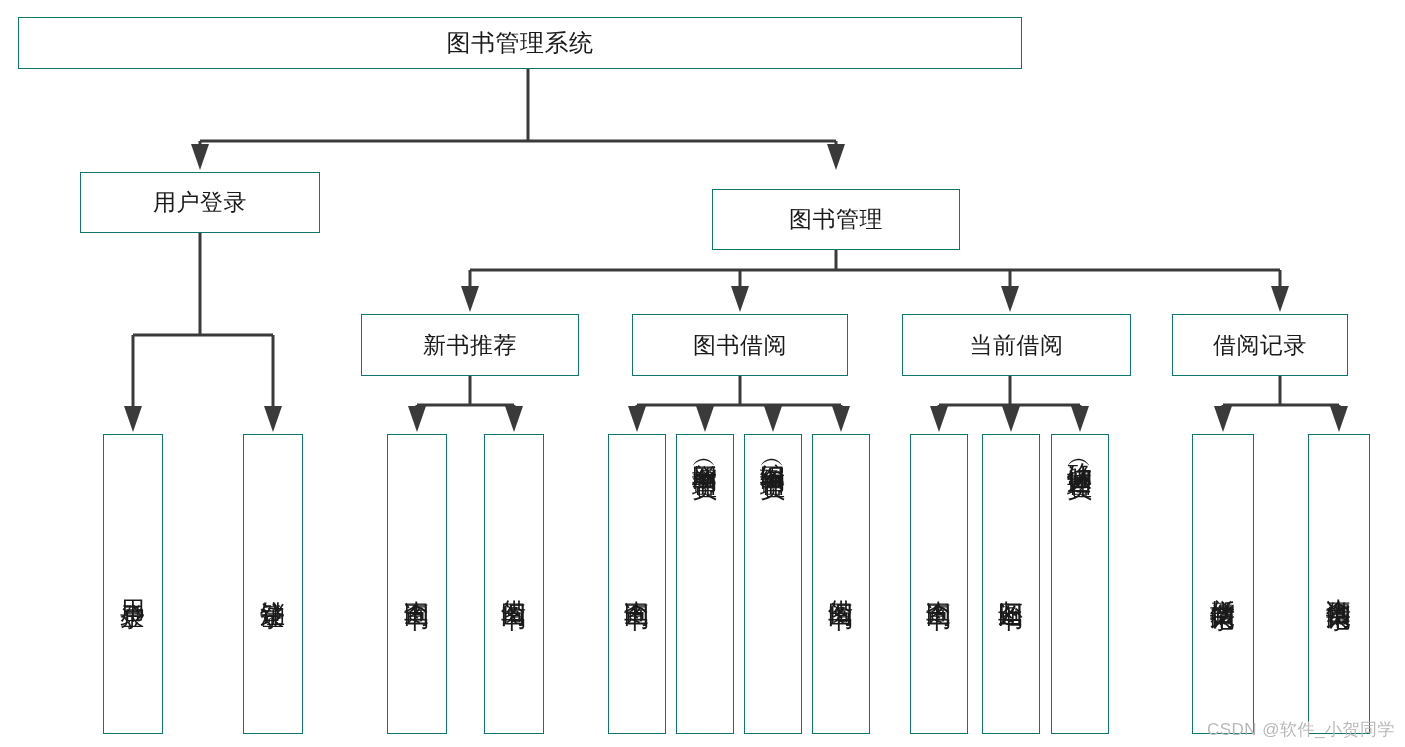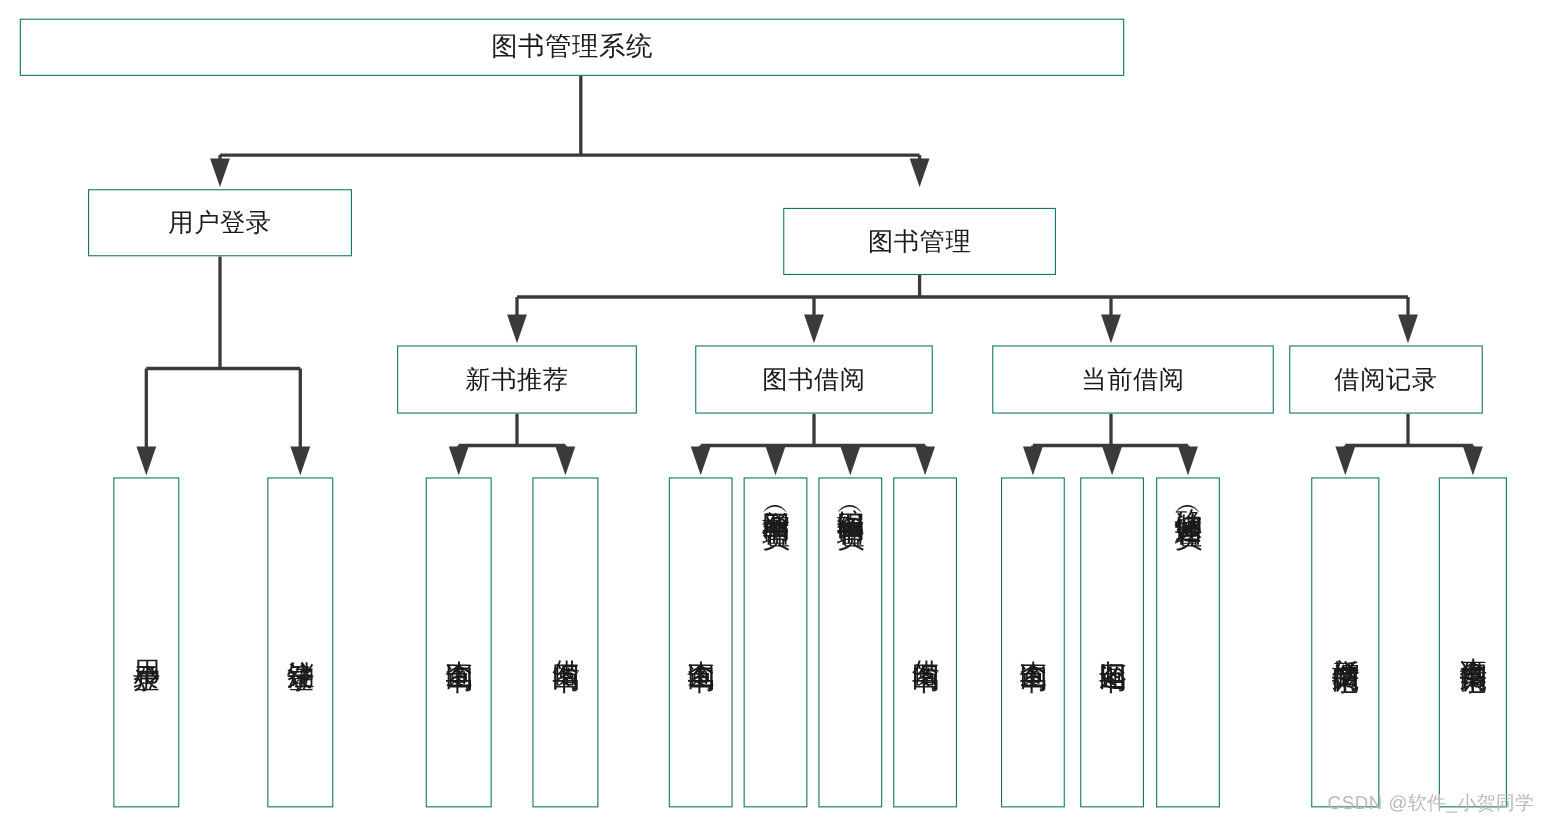--- a/index.html
+++ b/index.html
@@ -134,21 +134,21 @@
       </div>
       <div class="node horiz" style="left: 712px; top: 172px; width: 248px; height: 61px; margin-top: 17px;">
         <span class="label">图书管理</span>
       </div>
       <div class="node horiz" style="left: 361px; top: 314px; width: 218px; height: 62px;">
         <span class="label">新书推荐</span>
       </div>
       <div class="node horiz" style="left: 632px; top: 314px; width: 216px; height: 62px;">
         <span class="label">图书借阅</span>
       </div>
-      <div class="node horiz" style="left: 902px; top: 314px; width: 256px; height: 62px;">
+      <div class="node horiz" style="left: 902px; top: 314px; width: 229px; height: 62px;">
         <span class="label">当前借阅</span>
       </div>
       <div class="node horiz" style="left: 1172px; top: 314px; width: 176px; height: 62px;">
         <span class="label">借阅记录</span>
       </div>
       <div class="node vert centered" style="left: 103px; top: 434px; width: 60px; height: 300px;">
         <span class="label">用户登录</span>
       </div>
       <div class="node vert centered" style="left: 243px; top: 434px; width: 60px; height: 300px;">
         <span class="label">注销登录</span>

